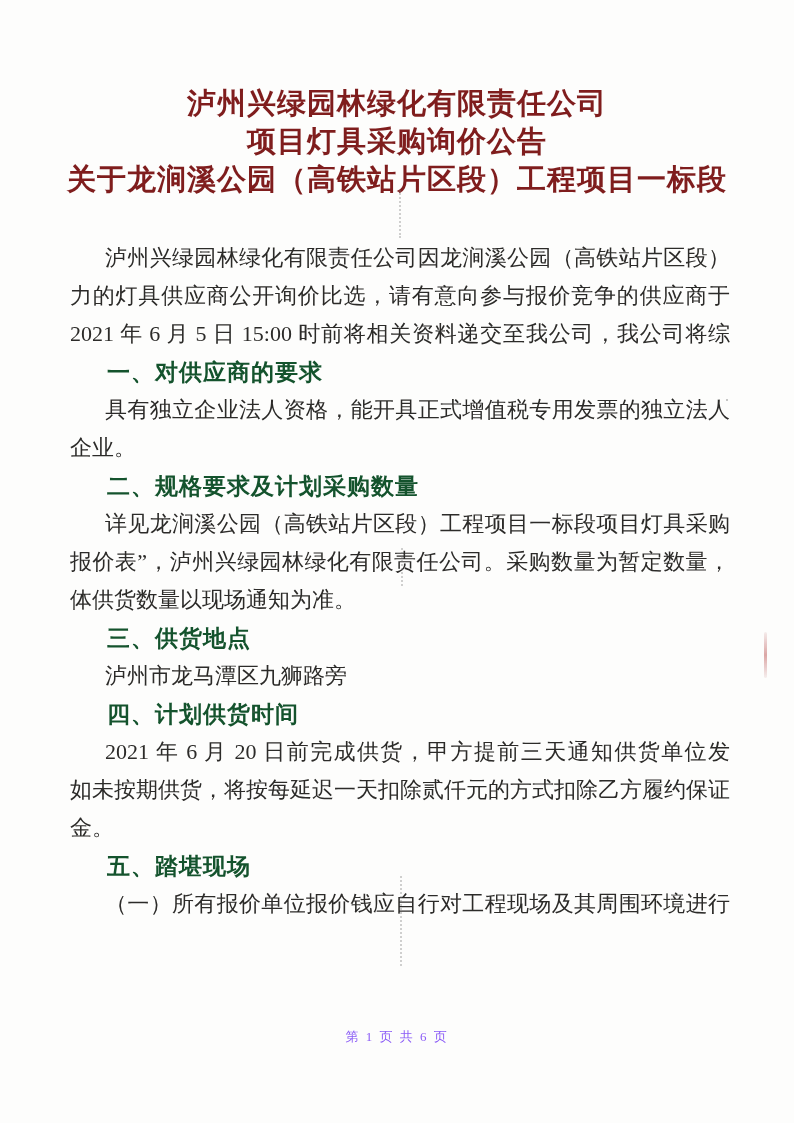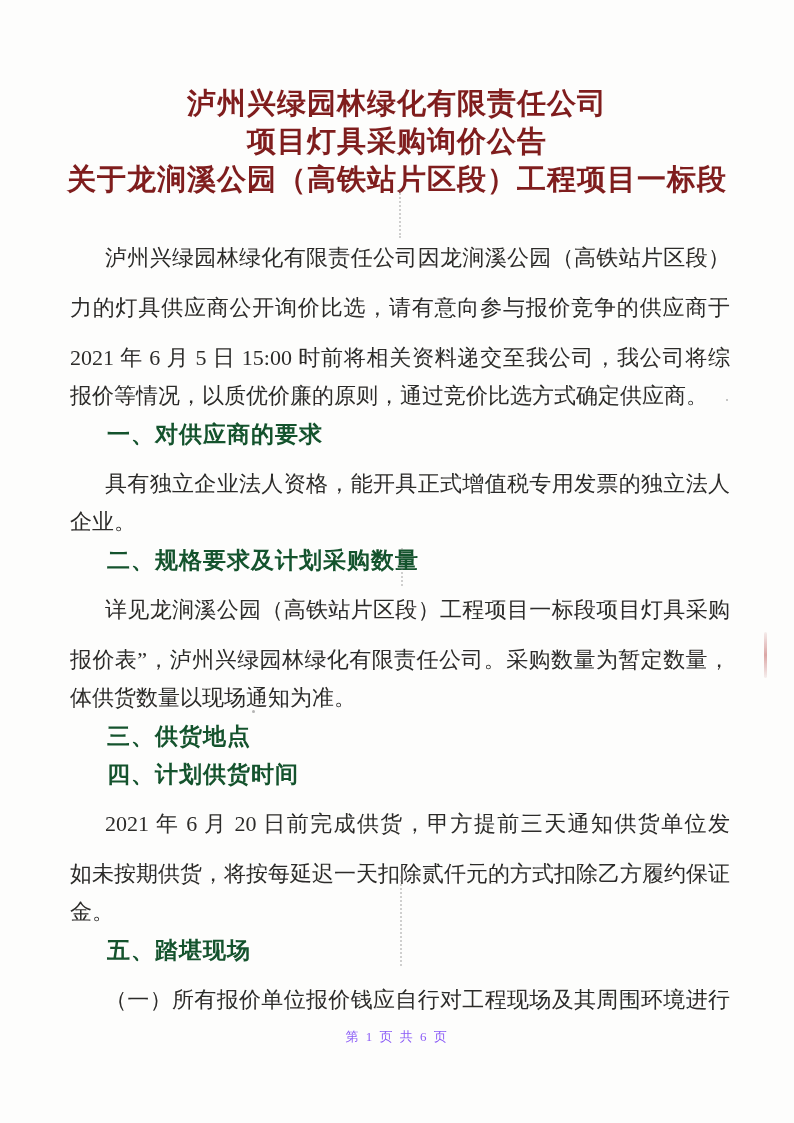--- a/index.html
+++ b/index.html
@@ -22,21 +22,21 @@
   }
   .title-line{height:38px;}
   .body-block{
     margin-top:41px;
     padding:0 64px 0 70px;
     font-size:22px;
     line-height:38px;
   }
   .ln{height:38px;overflow:hidden;}
   .in{text-indent:35px;}
-  .j{text-align:justify;text-align-last:justify;margin-top:12px;}
+  .j{text-align:justify;text-align-last:justify;}
   .heading{
     font-family:"Liberation Sans","DejaVu Sans",sans-serif;
     font-weight:bold;
     font-size:23px;
     letter-spacing:1px;
     color:#14532d;
     padding-left:37px;
   }
   .page-footer{
     position:absolute;left:0;right:0;top:1028px;
@@ -67,32 +67,32 @@
   <div class="title-block">
     <div class="title-line">泸州兴绿园林绿化有限责任公司</div>
     <div class="title-line">项目灯具采购询价公告</div>
     <div class="title-line">关于龙涧溪公园（高铁站片区段）工程项目一标段</div>
   </div>
 
   <div class="body-block">
     <div class="ln in j">泸州兴绿园林绿化有限责任公司因龙涧溪公园（高铁站片区段）</div>
     <div class="ln j">力的灯具供应商公开询价比选，请有意向参与报价竞争的供应商于</div>
     <div class="ln j">2021 年 6 月 5 日 15:00 时前将相关资料递交至我公司，我公司将综合</div>
-    <div class="ln">报价等情况，以质优价廉的原则，通过竞价比选方式确定供应商。</div>
 
     <div class="ln heading">一、对供应商的要求</div>
     <div class="ln in j">具有独立企业法人资格，能开具正式增值税专用发票的独立法人</div>
     <div class="ln">企业。</div>
 
     <div class="ln heading">二、规格要求及计划采购数量</div>
     <div class="ln in j">详见龙涧溪公园（高铁站片区段）工程项目一标段项目灯具采购</div>
     <div class="ln j">报价表”，泸州兴绿园林绿化有限责任公司。采购数量为暂定数量，具</div>
     <div class="ln">体供货数量以现场通知为准。</div>
 
     <div class="ln heading">三、供货地点</div>
+    <div class="ln in">泸州市龙马潭区九狮路旁</div>
 
     <div class="ln heading">四、计划供货时间</div>
     <div class="ln in j">2021 年 6 月 20 日前完成供货，甲方提前三天通知供货单位发货，</div>
     <div class="ln j">如未按期供货，将按每延迟一天扣除贰仟元的方式扣除乙方履约保证</div>
     <div class="ln">金。</div>
 
     <div class="ln heading">五、踏堪现场</div>
     <div class="ln in j">（一）所有报价单位报价钱应自行对工程现场及其周围环境进行</div>
   </div>
 

